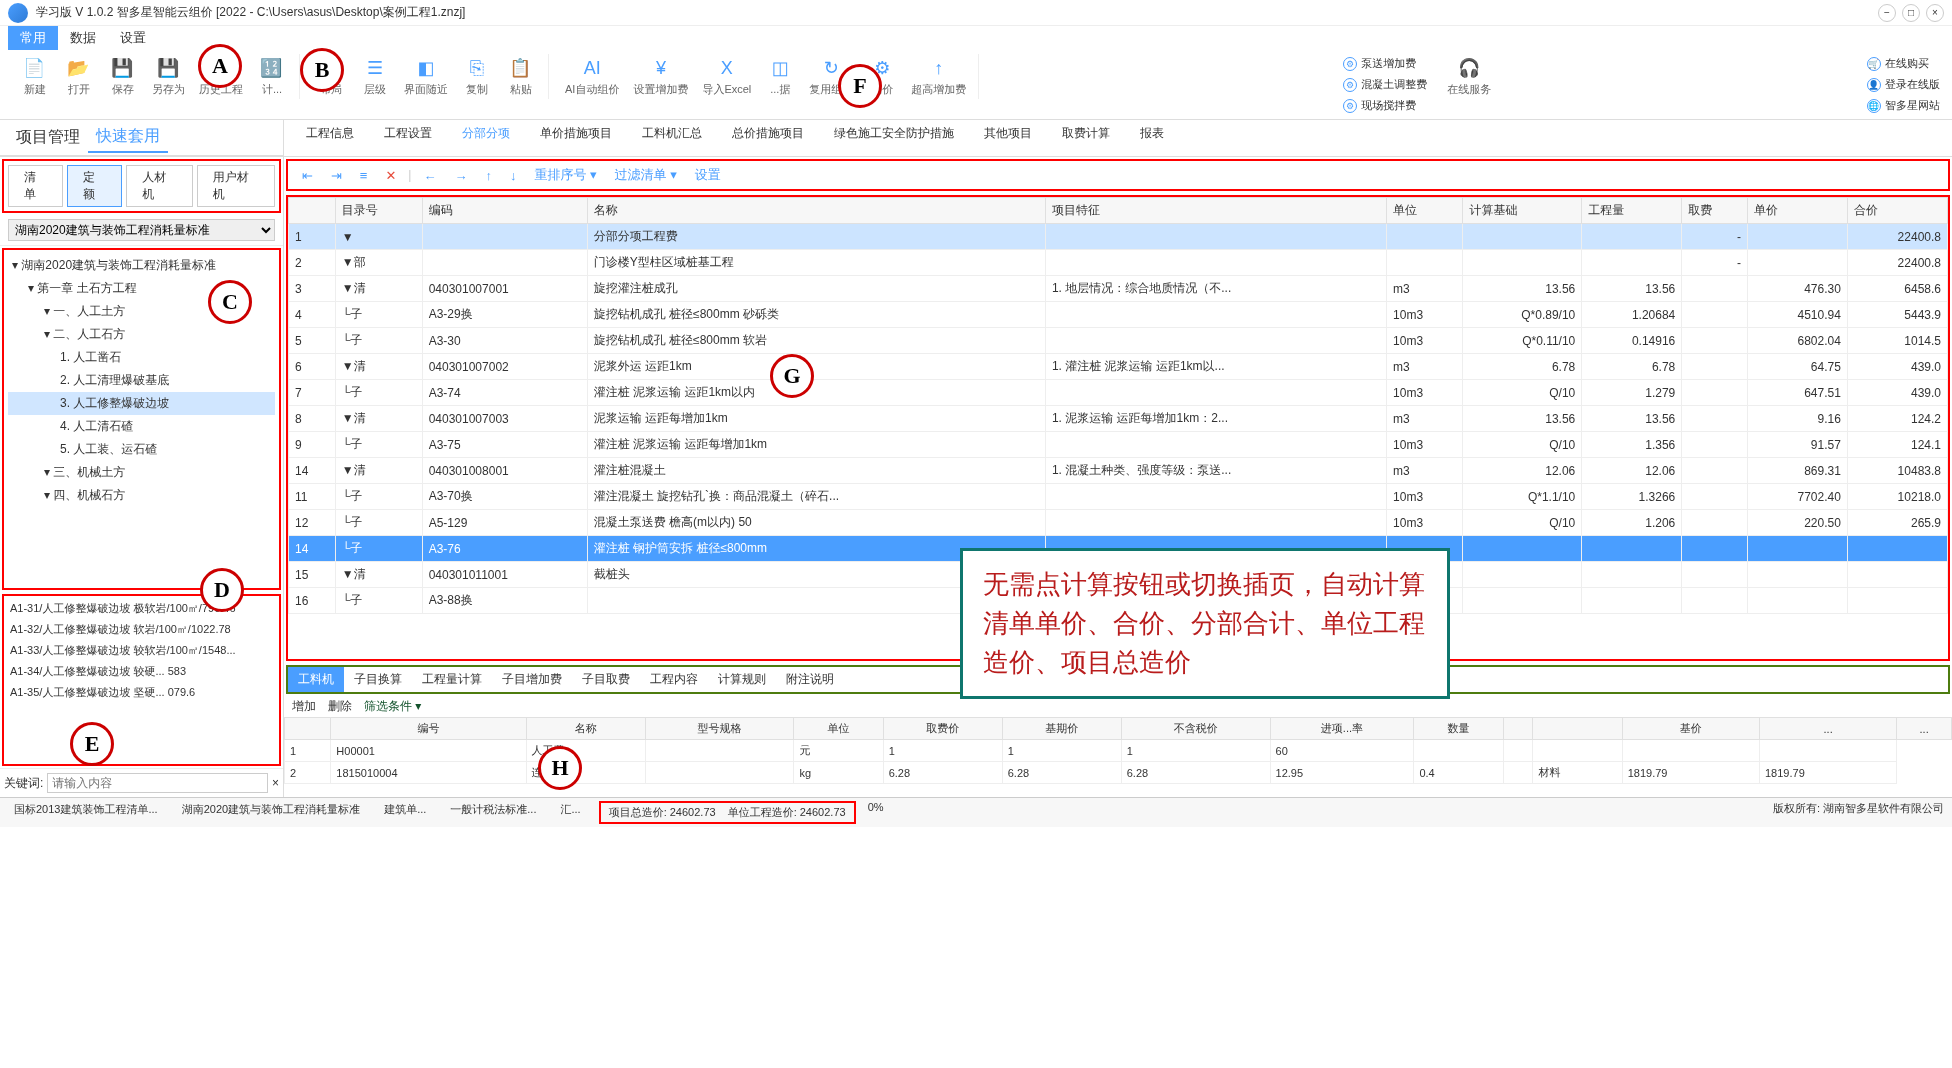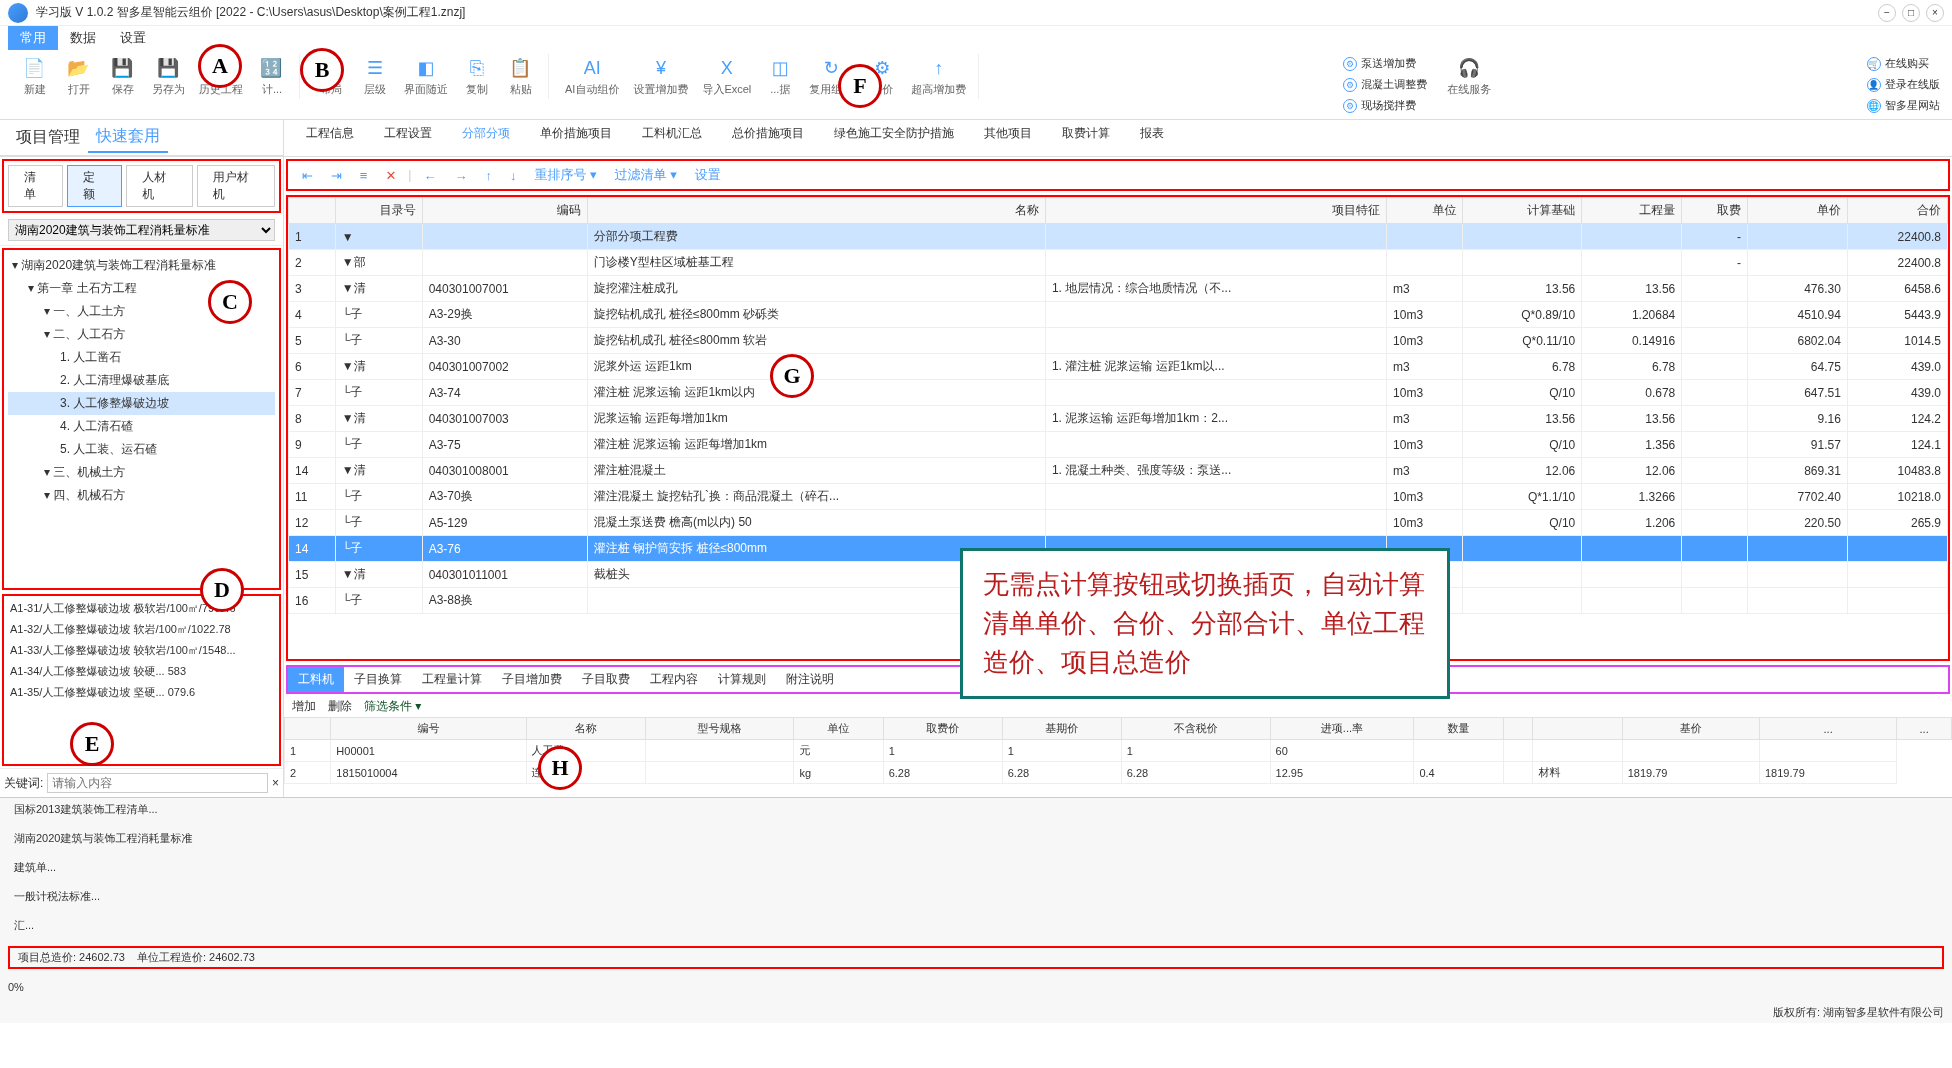--- a/index.html
+++ b/index.html
@@ -55,38 +55,38 @@
     .keyword-bar input { flex: 1; padding: 2px 4px; border: 1px solid #ccc; font-size: 12px; }
     
     .right-panel { flex: 1; display: flex; flex-direction: column; }
     
     .action-bar { display: flex; align-items: center; padding: 3px 8px; gap: 6px; border: 2px solid red; margin: 2px; }
     .act-btn { padding: 2px 6px; cursor: pointer; color: #4a9eff; font-size: 13px; }
     .act-btn.red { color: #e74c3c; }
     
     .grid { flex: 1; overflow: auto; border: 2px solid red; margin: 2px; }
     .grid table { width: 100%; border-collapse: collapse; font-size: 12px; }
-    .grid th { background: #f7f7f7; padding: 4px 6px; border: 1px solid #e0e0e0; font-weight: normal; text-align: right; }
+    .grid th { background: #f7f7f7; padding: 4px 6px; border: 1px solid #e0e0e0; font-weight: normal; text-align: left; }
     .grid td { padding: 4px 6px; border: 1px solid #eee; white-space: nowrap; }
     .grid tr.highlight { background: #cce4ff; }
     .grid tr.selected { background: #4a9eff; color: #fff; }
     .grid .num-col { text-align: right; }
     
-    .lower-tabs { display: flex; border: 2px solid #d946ef; margin: 2px; }
+    .lower-tabs { display: flex; border: 2px solid #4d7c0f; margin: 2px; }
     .lower-tab { padding: 4px 10px; cursor: pointer; font-size: 12px; }
     .lower-tab.active { background: #4a9eff; color: #fff; }
     
     .lower-bar { display: flex; padding: 2px 8px; gap: 12px; font-size: 12px; align-items: center; }
     
     .lower-grid { height: 80px; overflow: auto; }
     .lower-grid table { width: 100%; border-collapse: collapse; font-size: 11px; }
     .lower-grid th { background: #f7f7f7; padding: 3px 5px; border: 1px solid #e0e0e0; font-weight: normal; }
     .lower-grid td { padding: 3px 5px; border: 1px solid #eee; }
     
-    .status-bar { display: flex; padding: 3px 8px; border-top: 1px solid #ccc; font-size: 11px; gap: 12px; background: #f7f7f7; flex-direction: column; }
+    .status-bar { display: flex; padding: 3px 8px; border-top: 1px solid #ccc; font-size: 11px; gap: 12px; background: #f7f7f7; }
     .status-item { padding: 1px 6px; }
     .status-total { border: 2px solid red; padding: 2px 8px; display: flex; gap: 12px; }
     .status-right { margin-left: auto; }
     
     
     .callout { position: absolute; z-index: 100; }
     .callout-circle { width: 44px; height: 44px; border: 3px solid #cc0000; border-radius: 50%; background: #fff; display: flex; align-items: center; justify-content: center; font-weight: bold; font-size: 22px; color: #000; font-family: "Times New Roman", serif; }
     .callout-box { position: absolute; border: 3px solid #0f766e; background: #fff; padding: 14px 20px; font-size: 26px; line-height: 1.5; color: #b91c1c; width: 490px; }
   </style>
 </head>
@@ -394,21 +394,21 @@
               <td class="num-col">439.0</td>
             </tr>
             <tr>
               <td>7</td>
               <td>└子</td>
               <td>A3-74</td>
               <td>灌注桩 泥浆运输 运距1km以内</td>
               <td></td>
               <td>10m3</td>
               <td class="num-col">Q/10</td>
-              <td class="num-col">0.678</td>
+              <td class="num-col">1.279</td>
               <td class="num-col"></td>
               <td class="num-col">647.51</td>
               <td class="num-col">439.0</td>
             </tr>
             <tr>
               <td>8</td>
               <td>▼清</td>
               <td>040301007003</td>
               <td>泥浆运输 运距每增加1km</td>
               <td>1. 泥浆运输 运距每增加1km：2...</td>

